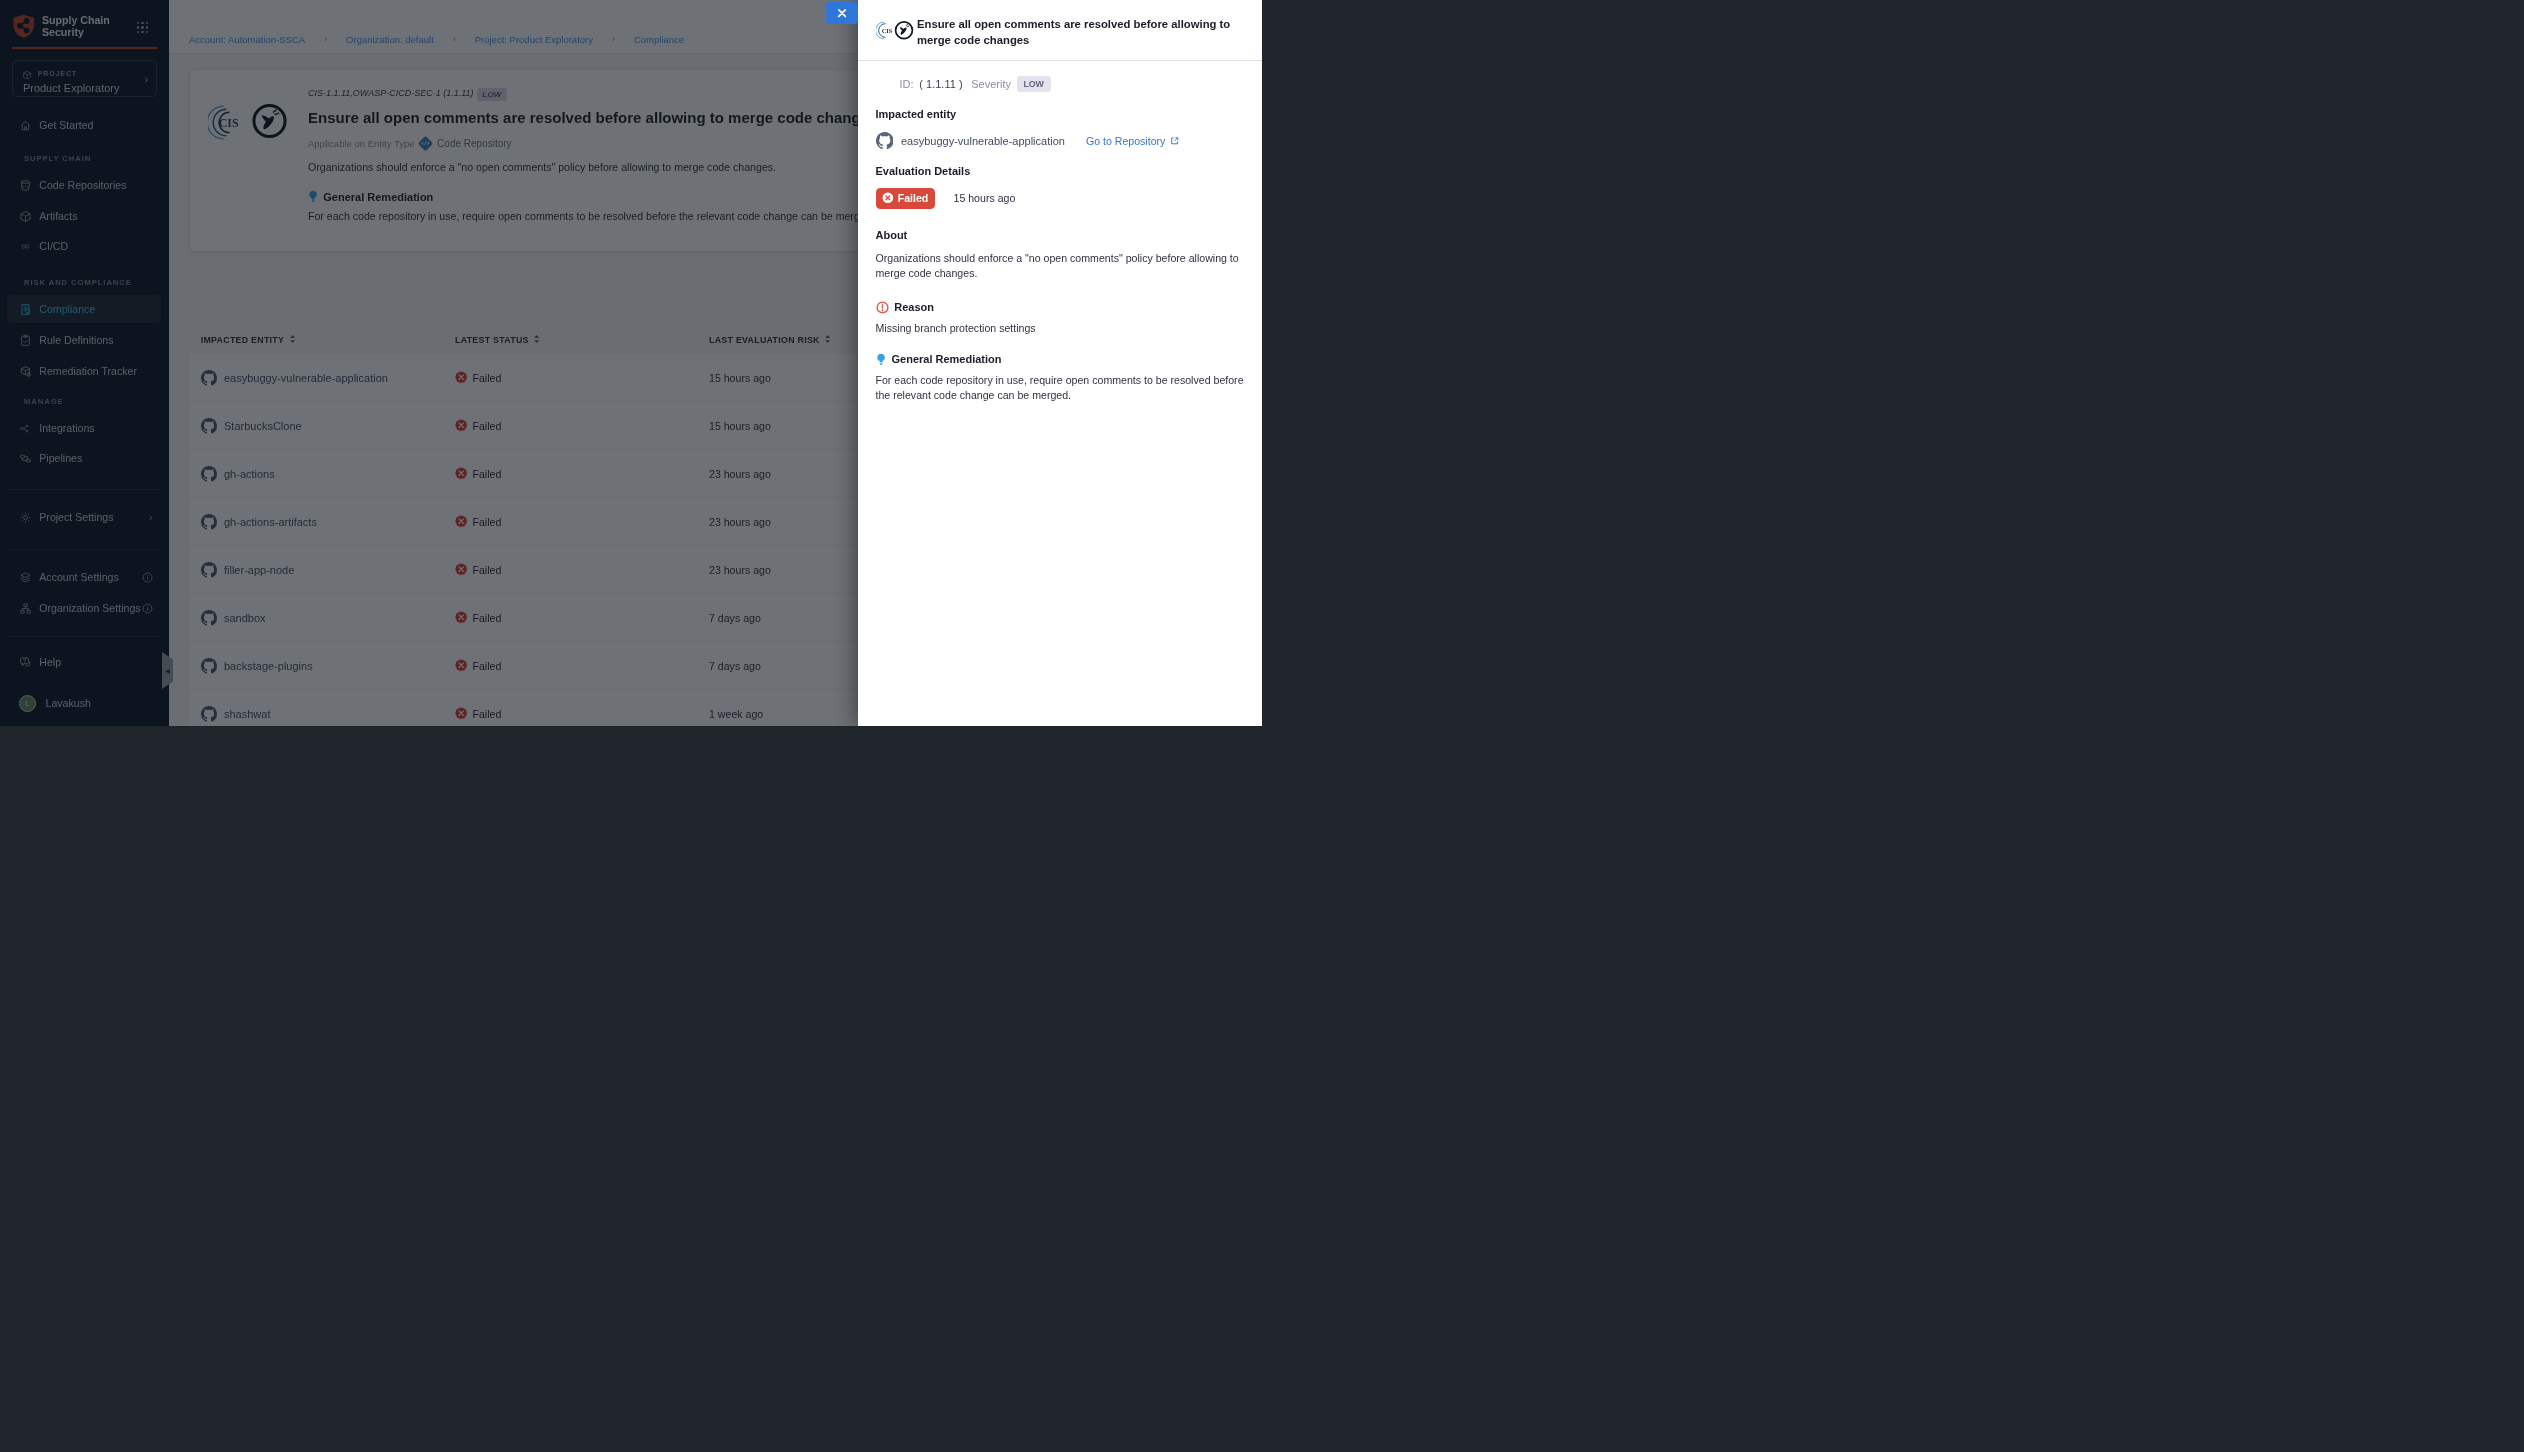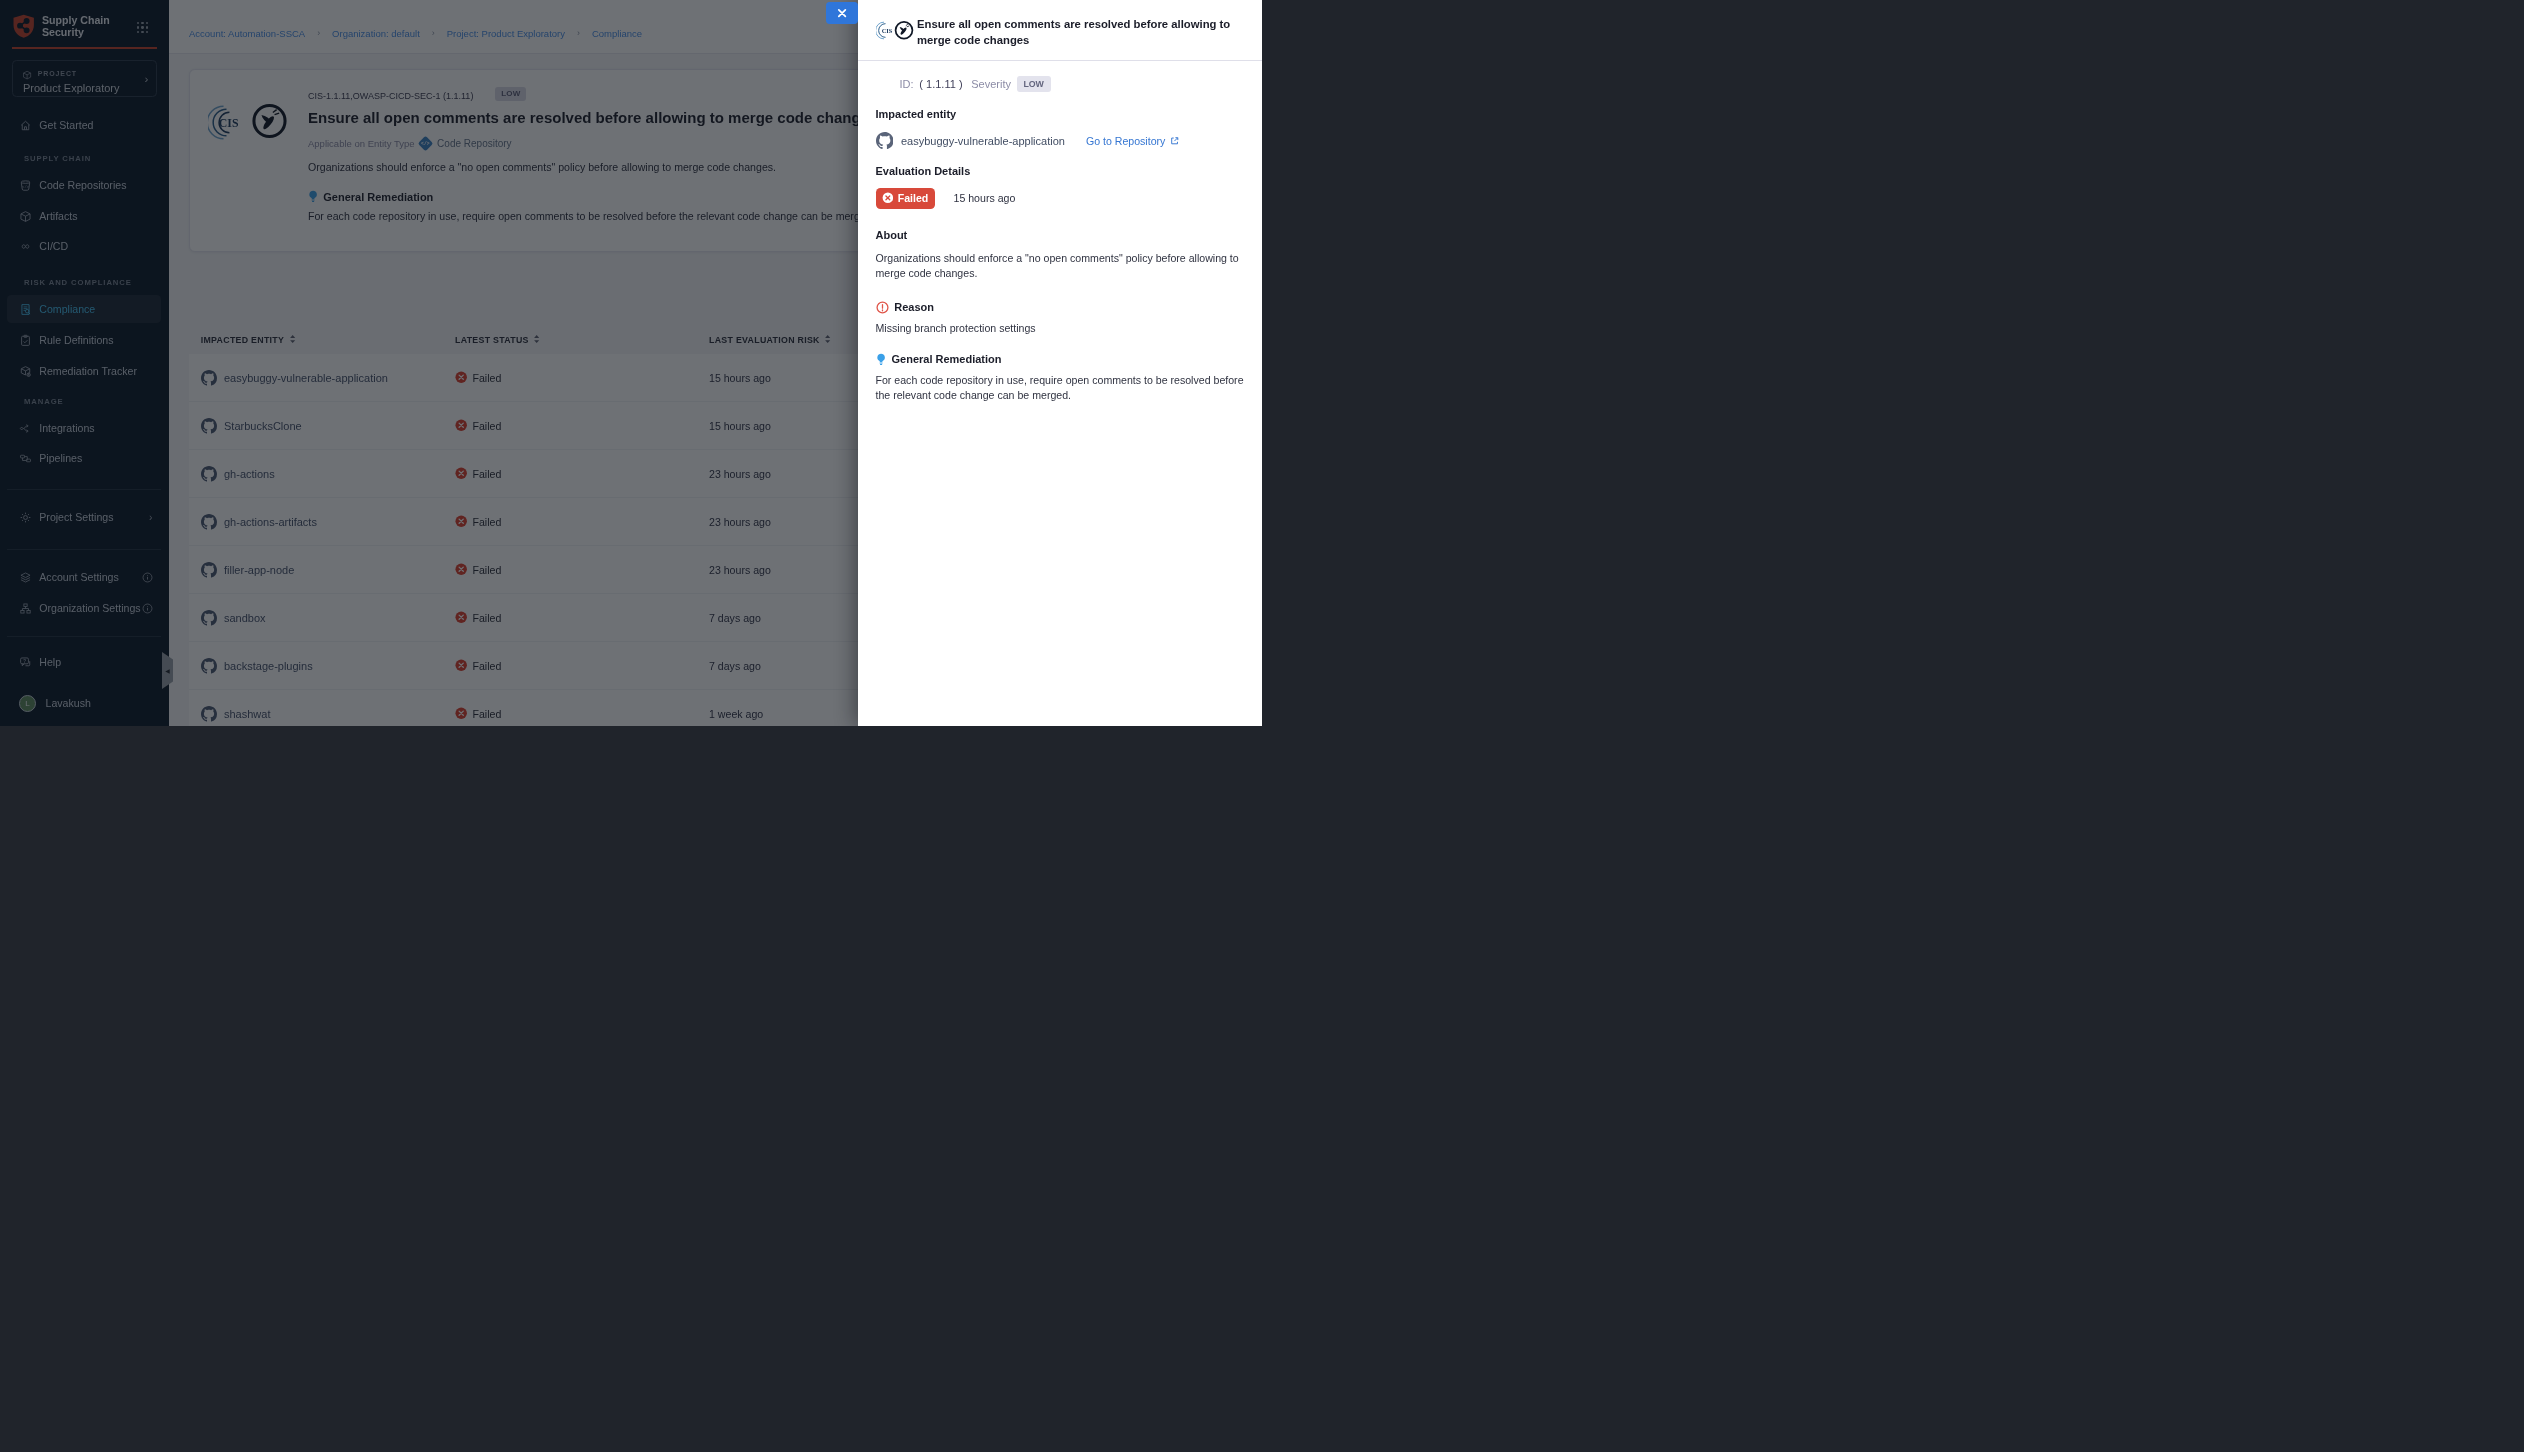--- a/index.html
+++ b/index.html
@@ -35,29 +35,29 @@
 
   .collapse-handle { position:absolute; left:162px; top:652px; width:11px; height:37px; background:#9aa1aa;
     clip-path:polygon(0 0,100% 20%,100% 80%,0 100%); display:flex; align-items:center; justify-content:center; cursor:pointer; z-index:2; }
   .collapse-handle span { color:#222831; font-size:5.8px; }
 
   .avatar { width:17px; height:17px; border-radius:50%; background:#5d8a5e; border:0.7px solid #c2cbd4; color:#eef2f5; font-size:8px; display:flex; align-items:center; justify-content:center; margin-left:11.7px; flex:0 0 17px; }
 
   
   .main { position:absolute; left:169px; top:0; right:0; height:726px; background:#f4f5f7; }
   .topbar { position:absolute; left:0; right:0; top:0; height:54px; background:#fff; border-bottom:0.7px solid #e6e6ee; }
-  .breadcrumb { position:absolute; left:20px; top:6px; height:54px; display:flex; align-items:center; font-size:9.5px; gap:12px; }
+  .breadcrumb { position:absolute; left:20px; top:12px; height:54px; display:flex; align-items:center; font-size:9.5px; gap:19px; }
   .breadcrumb a { color:#4a8fe8; text-decoration:none; cursor:pointer; }
   .breadcrumb .sep { color:#8b94a6; font-size:8.8px; }
 
   .rule-card { position:absolute; left:20px; top:69px; width:1045px; height:183px; background:#fff; border:0.7px solid #e4e4ed; border-radius:5.8px; box-shadow:0 0.7px 2.2px rgba(40,41,61,0.06); }
   .rc-cis { position:absolute; left:17.5px; top:34px; }
   .rc-owasp { position:absolute; left:61px; top:32px; }
   .rc-body { position:absolute; left:118px; top:17.5px; right:14.6px; }
-  .rc-idrow { display:flex; align-items:flex-end; gap:22px; height:13px; }
+  .rc-idrow { display:flex; align-items:flex-start; gap:3px; height:13px;font-style:italic; }
   .rc-id { font-size:9px; color:#3c3c52; }
   .badge-low { background:#d9d9e6; color:#5c5e78; font-size:8px; font-weight:bold; border-radius:2.9px; padding:2.2px 5.8px; letter-spacing:0.2px; }
   .rc-title { margin-top:8.8px; font-size:15px; font-weight:bold; color:#1d1f2b; white-space:nowrap; }
   .rc-applicable { margin-top:9.5px; display:flex; align-items:center; gap:5.8px; height:14.6px; }
   .rc-applicable .alabel { font-size:9.5px; color:#8c8ca6; }
   .rc-applicable .atype { font-size:10px; color:#66758c; }
   .rc-desc { margin-top:11px; font-size:10.6px; color:#2e3140; }
   .rc-remhead { margin-top:17px; display:flex; align-items:center; gap:5.1px; font-size:11px; font-weight:bold; color:#1d1f2b; }
   .rc-remtext { margin-top:6.6px; font-size:10.6px; color:#2e3140; }
 

